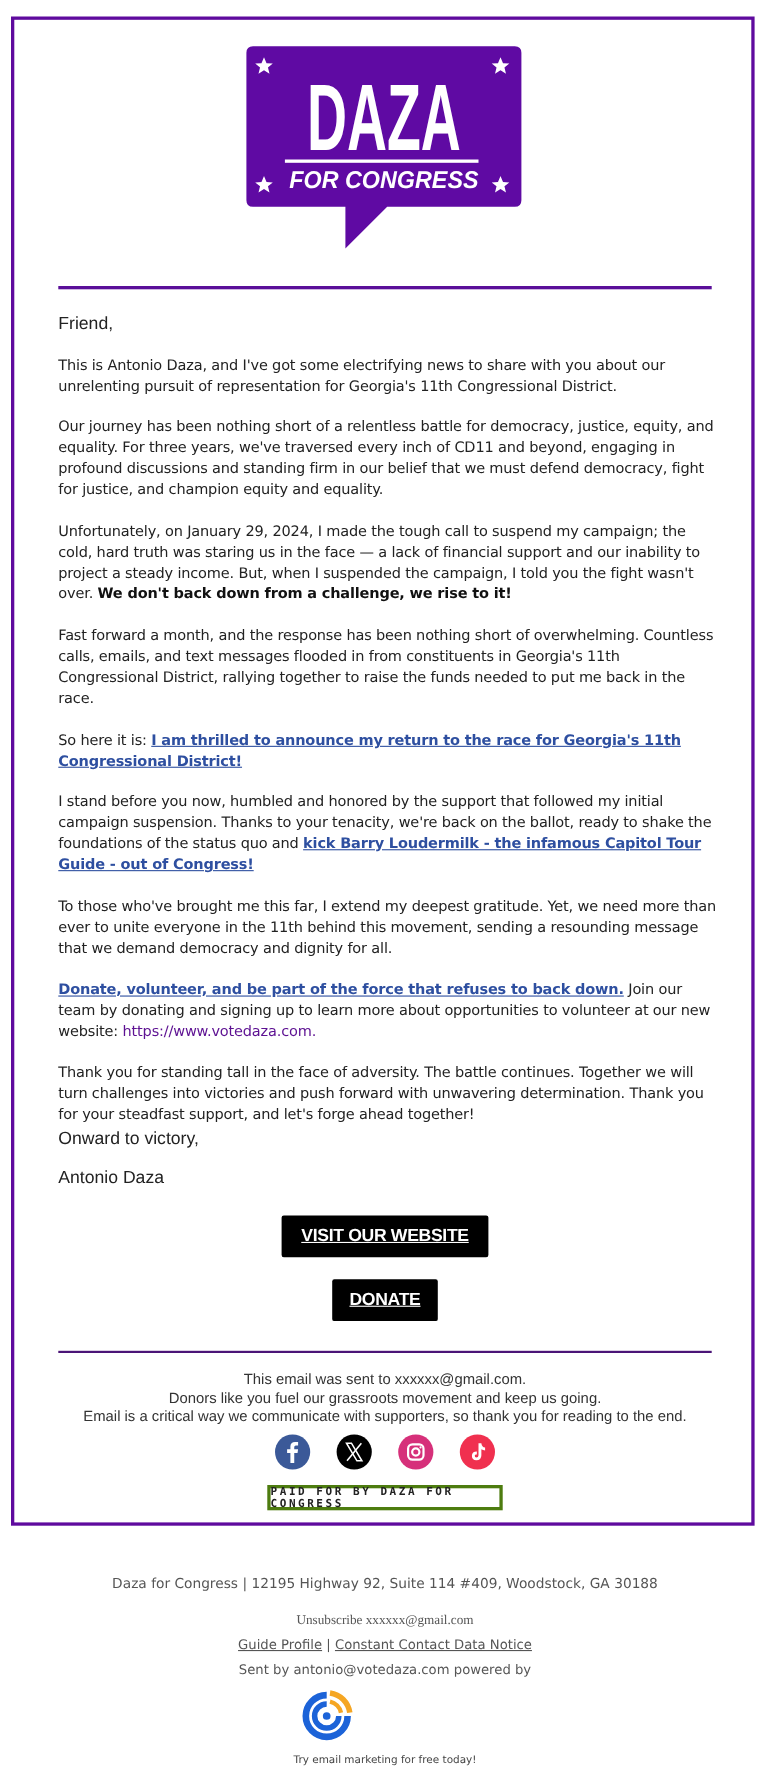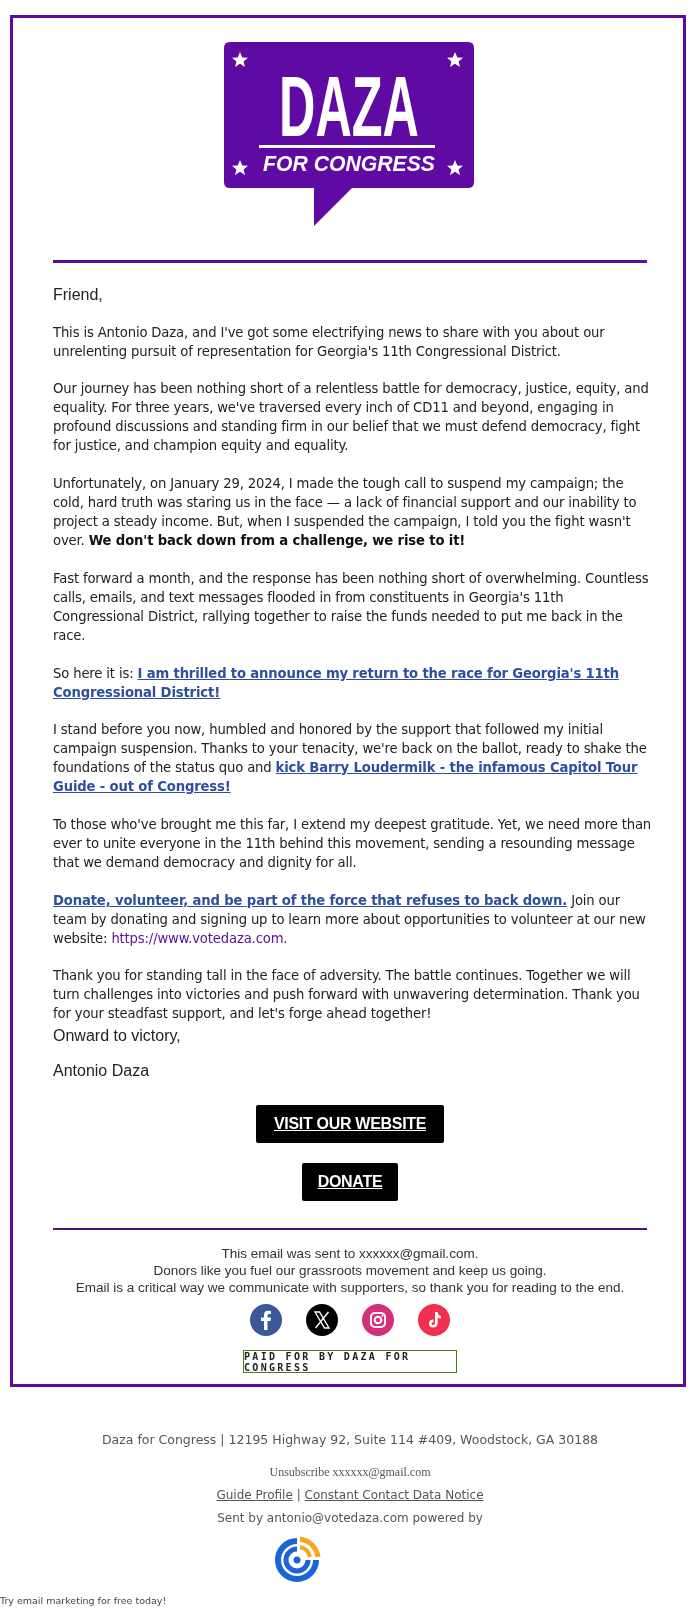--- a/index.html
+++ b/index.html
@@ -14,26 +14,26 @@
   .greet { position:absolute; left:53px; font-family:"Liberation Sans", sans-serif; font-size:16px; color:#222; }
   a.lnk { color:#2e4fa0; font-weight:bold; text-decoration:underline; }
   a.site { color:#5d1192; font-weight:normal; text-decoration:none; }
   b.em { color:#111; }
   .btn { position:absolute; background:#000000; color:#fff; font-family:"Liberation Sans", sans-serif; font-weight:bold; font-size:16px; display:flex; align-items:center; justify-content:center; border-radius:2px; letter-spacing:-0.3px; }
   .btn.visit { left:256px; top:1105px; width:188px; height:38px; }
   .btn.donate { left:302px; top:1163px; width:96px; height:38px; }
   .foot-lines { position:absolute; left:40px; width:620px; top:1245px; text-align:center; font-family:"Liberation Sans", sans-serif; font-size:13.5px; line-height:17px; color:#333; }
   .socials { position:absolute; top:1304px; left:250px; width:200px; height:32px; }
   .soc { position:absolute; top:0; width:32px; height:32px; border-radius:50%; display:flex; align-items:center; justify-content:center; }
-  .paid { position:absolute; left:243px; top:1350px; width:214px; height:23px; border:1px solid #4d7c0f; box-sizing:border-box; display:flex; align-items:center; justify-content:center; font-family:"DejaVu Sans Mono", monospace; font-size:10px; letter-spacing:2.3px; font-weight:bold; color:#222; }
+  .paid { position:absolute; left:243px; top:1350px; width:214px; height:23px; border:3px solid #4d7c0f; box-sizing:border-box; display:flex; align-items:center; justify-content:center; font-family:"DejaVu Sans Mono", monospace; font-size:10px; letter-spacing:2.3px; font-weight:bold; color:#222; }
   .outer { position:absolute; left:0; width:700px; text-align:center; font-family:"DejaVu Sans", sans-serif; font-size:12px; color:#555; }
   .outer a { color:#555; text-decoration:underline; }
   .cc { position:absolute; left:270px; top:1537px; width:170px; height:60px; }
   .cc-name { position:absolute; left:52px; top:-2px; font-family:"DejaVu Sans", sans-serif; font-weight:bold; font-size:21px; line-height:22px; color:#1c63d8; letter-spacing:-0.3px; }
-  .cc-tag { position:absolute; left:0; top:1595px; width:700px; font-family:"DejaVu Sans", sans-serif; font-size:9.5px; color:#444; }
+  .cc-tag { position:absolute; left:0; top:1595px; width:700px; text-align:center; font-family:"DejaVu Sans", sans-serif; font-size:9.5px; color:#444; }
 </style>
 </head>
 <body>
 
 <div class="frame"></div>
 
 <div class="logo-wrap">
   <svg width="258" height="200" viewBox="0 0 258 200">
     <path d="M8 2 H246 Q252 2 252 8 V142 Q252 148 246 148 H130 L92 186 L92 148 H8 Q2 148 2 142 V8 Q2 2 8 2 Z" fill="#5f0aa3"></path>
     <g fill="#ffffff">

